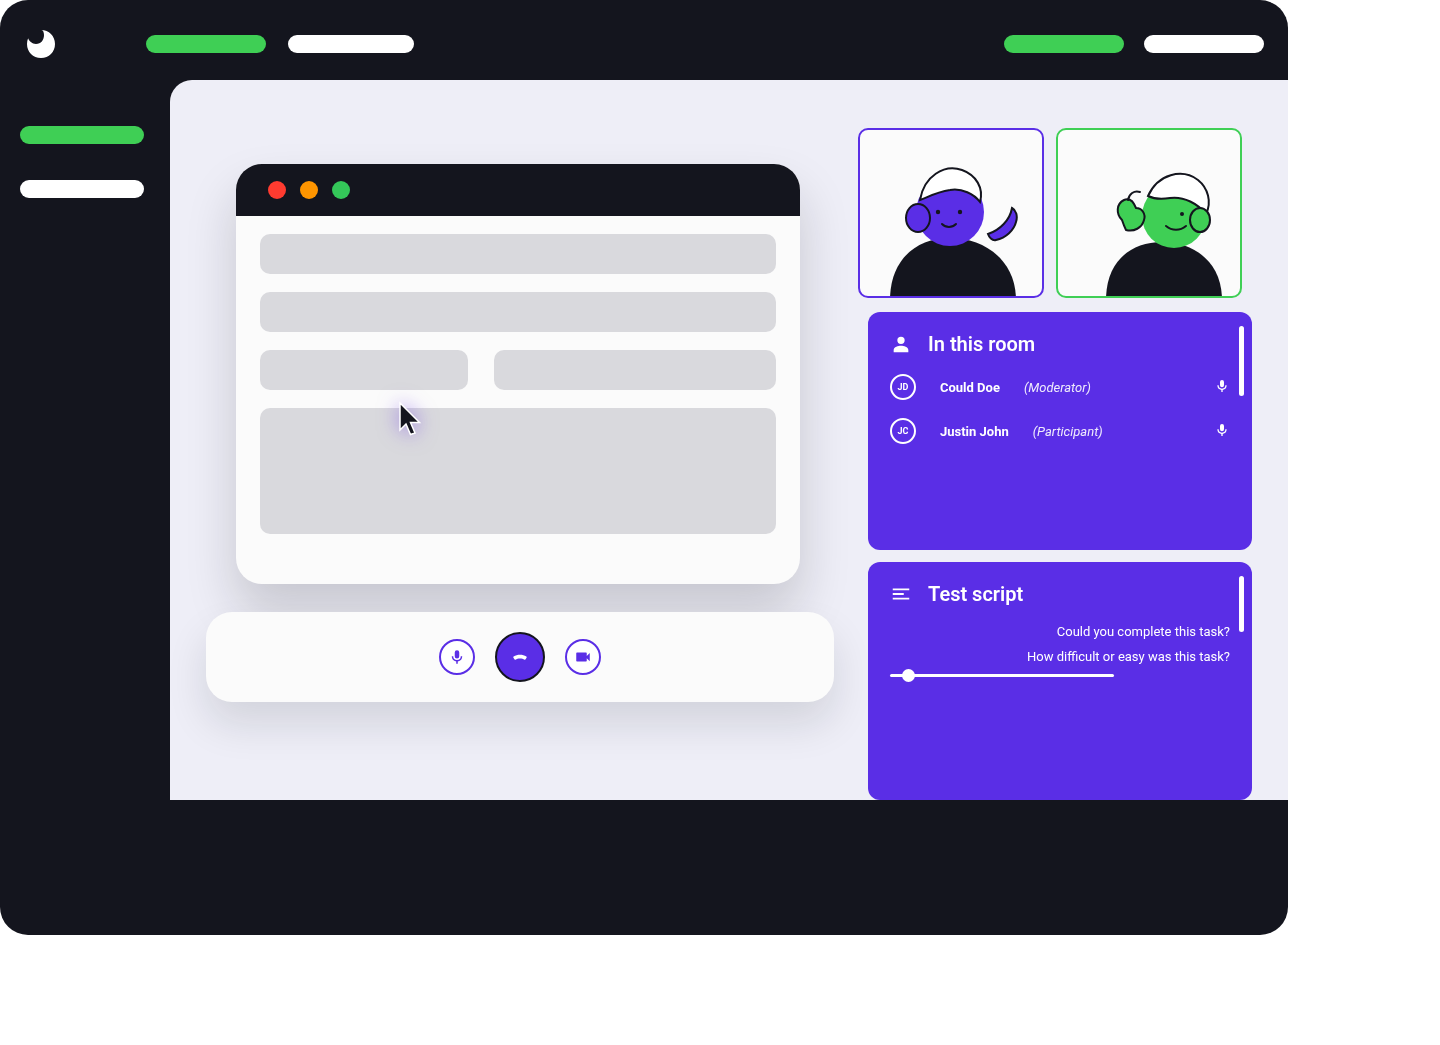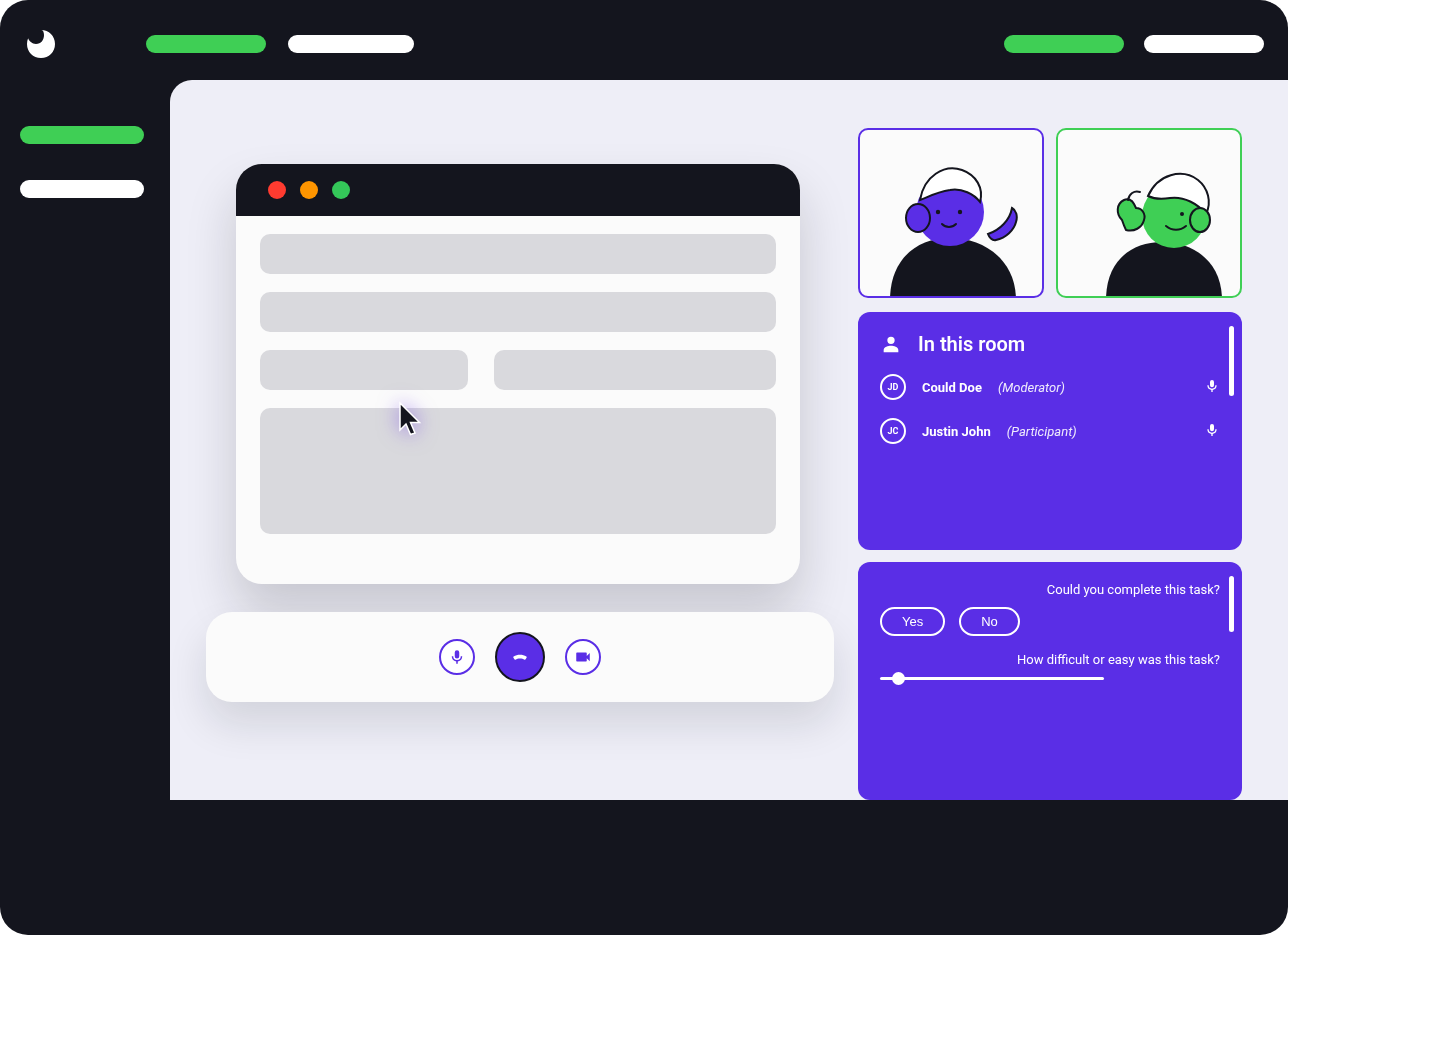--- a/index.html
+++ b/index.html
@@ -164,41 +164,41 @@
     border-radius: 10px;
     border: 2px solid;
     overflow: hidden;
     position: relative;
   }
   .vtile.purple { border-color: #5a2ee6; }
   .vtile.green { border-color: #3fcf55; }
   
   .panel {
     position: absolute;
-    right: 46px;
+    right: 36px;
     width: 384px;
     background: #5a2ee6;
     border-radius: 12px;
     color: #fff;
     padding: 20px 22px 22px 22px;
   }
   .panel .scrollind {
     position: absolute;
     right: 8px;
     top: 14px;
     width: 5px;
     height: 70px;
     background: #fff;
     border-radius: 3px;
   }
   .panel-room { top: 232px; height: 238px; }
   .panel-script { top: 482px; height: 238px; }
   .panel-head { display: flex; align-items: center; gap: 16px; font-size: 20px; font-weight: 600; margin-bottom: 18px; }
   .panel-head svg { width: 22px; height: 22px; }
-  .member { display: flex; align-items: center; gap: 16px; font-size: 13px; margin-bottom: 18px; }
+  .member { display: flex; align-items: center; gap: 24px; font-size: 13px; margin-bottom: 18px; }
   .member .avatar {
     width: 26px; height: 26px; border-radius: 50%; border: 2px solid #fff;
     display: flex; align-items: center; justify-content: center;
     font-size: 9px; font-weight: 700;
   }
   .member .role { font-style: italic; opacity: 0.9; }
   .member .mic { margin-left: auto; }
   .member .mic svg { width: 16px; height: 16px; }
   .script-text { font-size: 13px; line-height: 1.45; margin-bottom: 14px; max-width: 300px; }
   .question { font-size: 13px; margin-bottom: 10px; text-align: right; }
@@ -349,25 +349,27 @@
         <span class="mic">
           <svg viewBox="0 0 24 24">
               <path fill="#fff" d="M12 14a3 3 0 0 0 3-3V6a3 3 0 0 0-6 0v5a3 3 0 0 0 3 3zm5-3a5 5 0 0 1-10 0H5a7 7 0 0 0 6 6.9V21h2v-3.1A7 7 0 0 0 19 11z"></path>
             </svg>
         </span>
       </div>
     </div>
 
     <div class="panel panel-script">
       <div class="scrollind" style="height:56px"></div>
+      <div class="panel-head">
+        <svg viewBox="0 0 24 24">
+            <path fill="#fff" d="M3 6h18v2H3zM3 11h12v2H3zM3 16h18v2H3z"></path>
+          </svg>
+        <span>Test script</span>
+      </div>
       <p class="question">Could you complete this task?</p>
-      <div class="ans-row">
-        <button class="ans-btn">Yes</button>
-        <button class="ans-btn">No</button>
-      </div>
       <p class="question">How difficult or easy was this task?</p>
       <div class="slider-track">
         <div class="slider-thumb"></div>
       </div>
     </div>
 
   </div>
 </div>
 
 </body></html>

